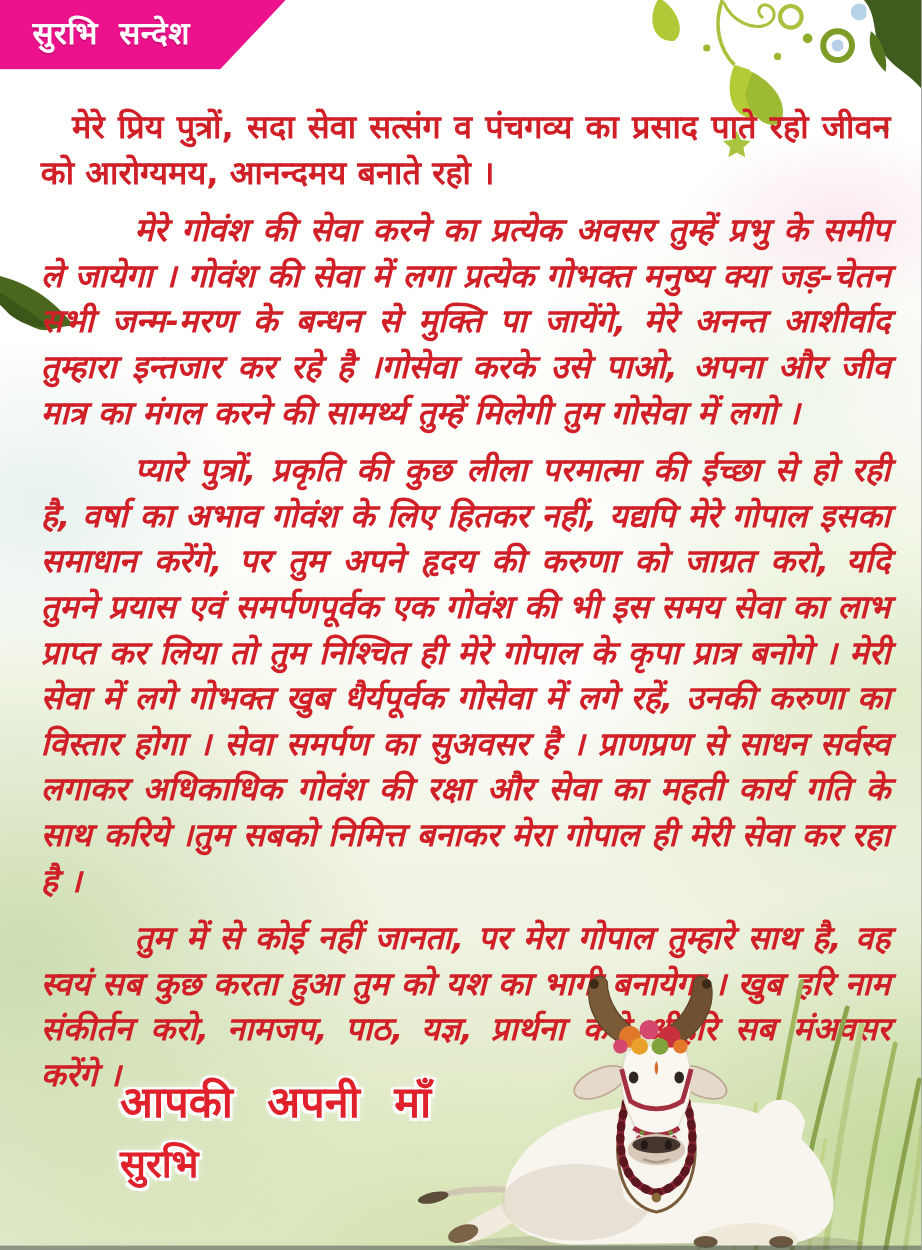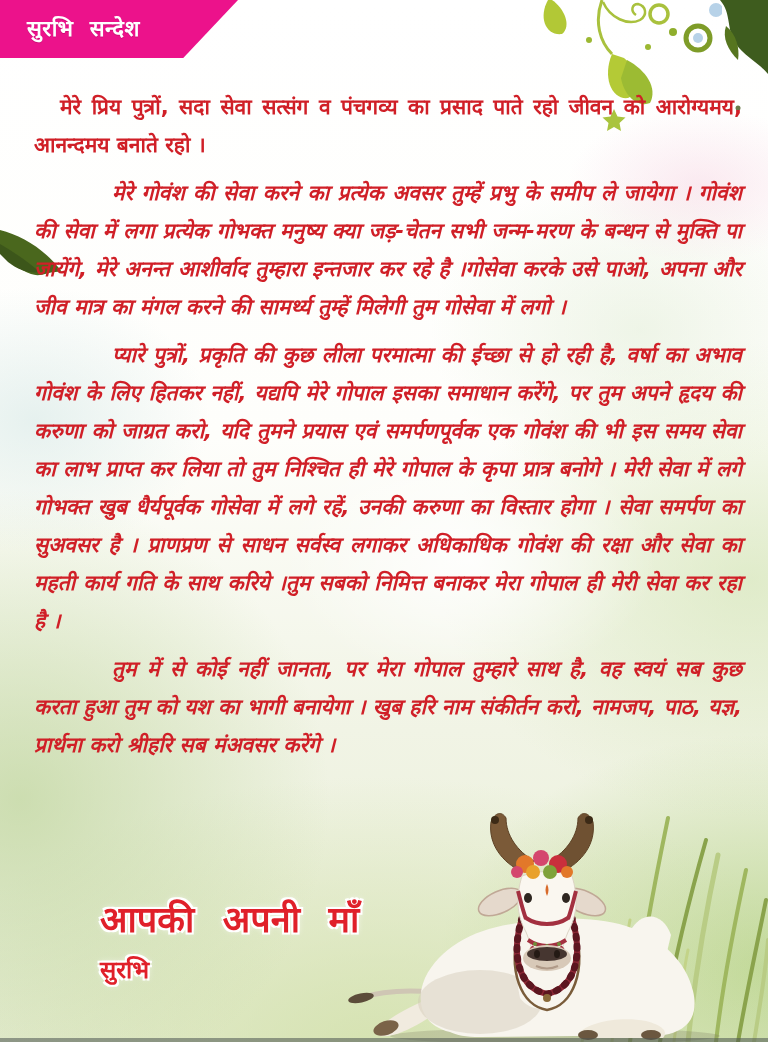--- a/index.html
+++ b/index.html
@@ -18,42 +18,42 @@
       linear-gradient(180deg,#ffffff 0%,#fefefb 42%,#f1f4e5 70%,#e8eed7 100%);
   }
   
   .banner{
     position:absolute;left:0;top:0;width:238px;height:58px;
     background:#ec128b;
     clip-path:polygon(0 0,100% 0,77% 100%,0 100%);
     display:flex;align-items:center;
   }
   .banner-title{
-    color:#ffffff;font-weight:bold;font-size:22px;line-height:1;
+    color:#ffffff;font-weight:bold;font-size:26px;line-height:1;
     padding-left:27px;letter-spacing:.5px;word-spacing:8px;
     text-shadow:0 1px 0 rgba(150,0,80,.35);
     white-space:nowrap;
   }
   
   .letter{
     position:absolute;left:34px;top:88px;width:708px;
-    color:#d01f27;font-weight:bold;font-size:21px;line-height:38px;
+    color:#d01f27;font-weight:bold;font-size:27px;line-height:38px;
     text-align:justify;
   }
   .letter p{margin:0 0 10px 0;}
   .letter p.ind-sm{text-indent:26px;}
   .letter p.ind{text-indent:78px;font-style:italic;}
   
   .signature{
     position:absolute;left:100px;top:896px;width:350px;
     color:#e0202a;font-weight:bold;
     text-shadow:-2px -2px 0 #fff,2px -2px 0 #fff,-2px 2px 0 #fff,2px 2px 0 #fff,0 0 7px rgba(255,255,255,.95);
   }
   .signature .line1{font-size:36px;line-height:48px;word-spacing:16px;}
-  .signature .line2{font-size:24px;line-height:52px;}
+  .signature .line2{font-size:32px;line-height:52px;}
   .art{position:absolute;}
   #bottom-edge{
     position:absolute;left:0;bottom:0;width:768px;height:4px;
     background:rgba(74,84,80,0.55);
   }
 </style>
 </head>
 <body>
 
 <div id="page">

